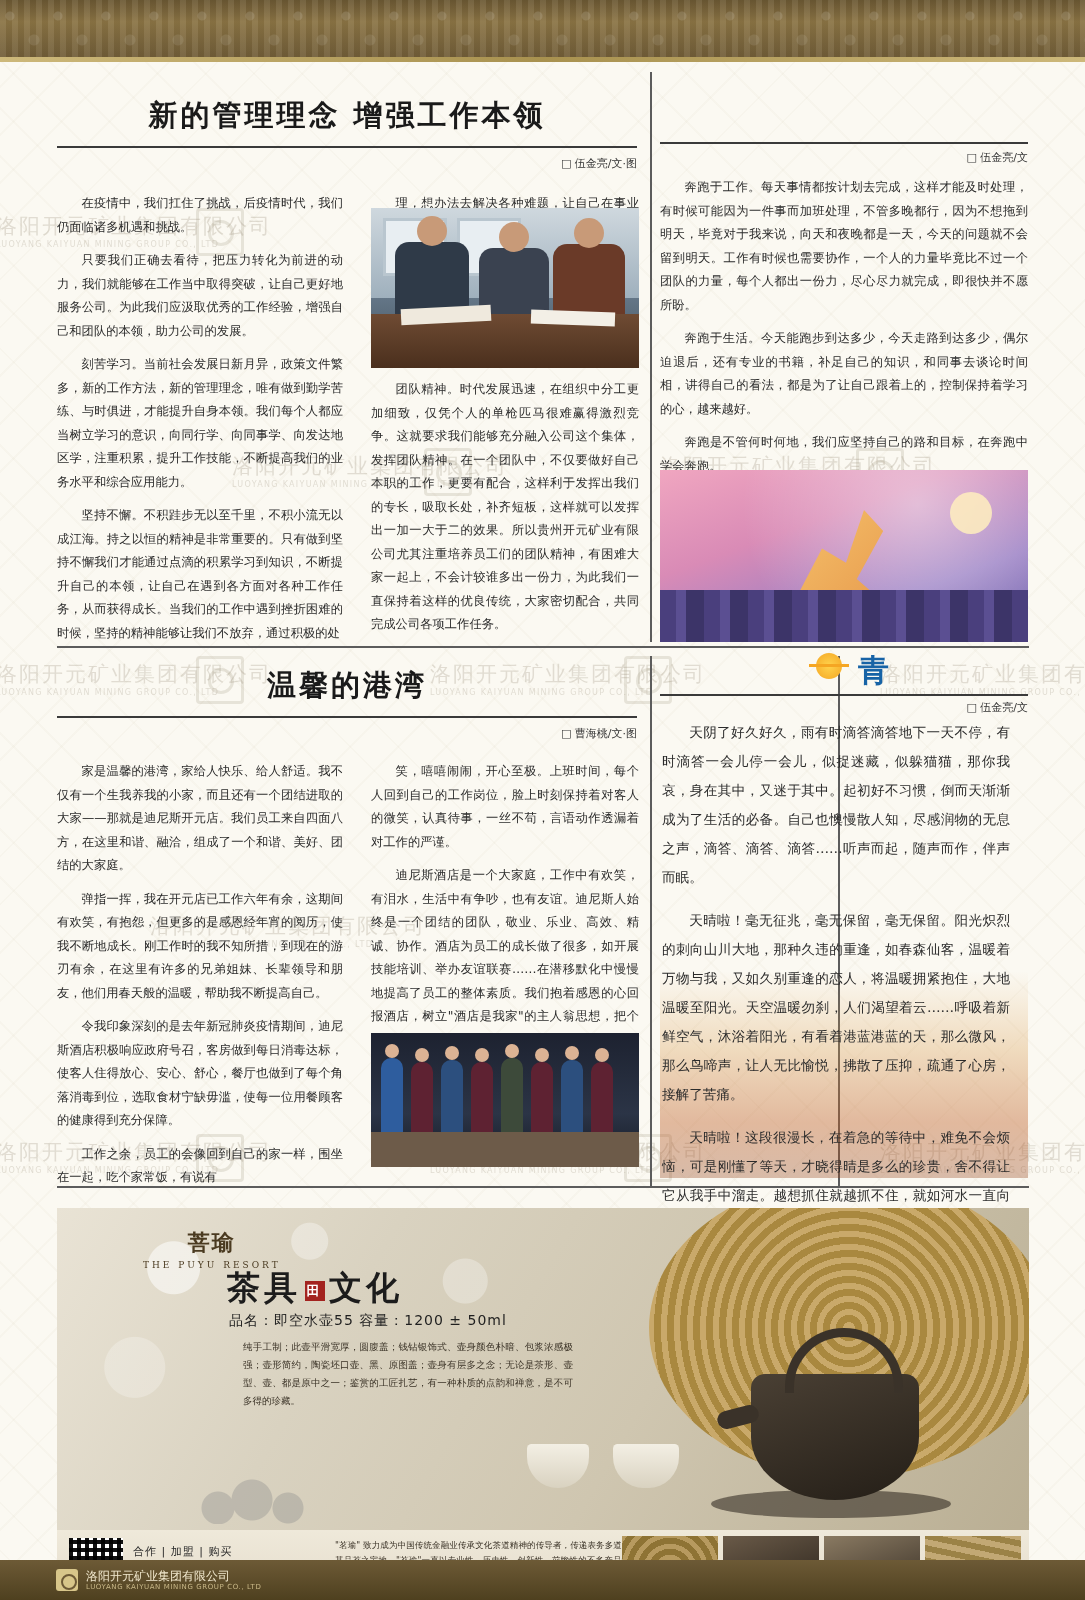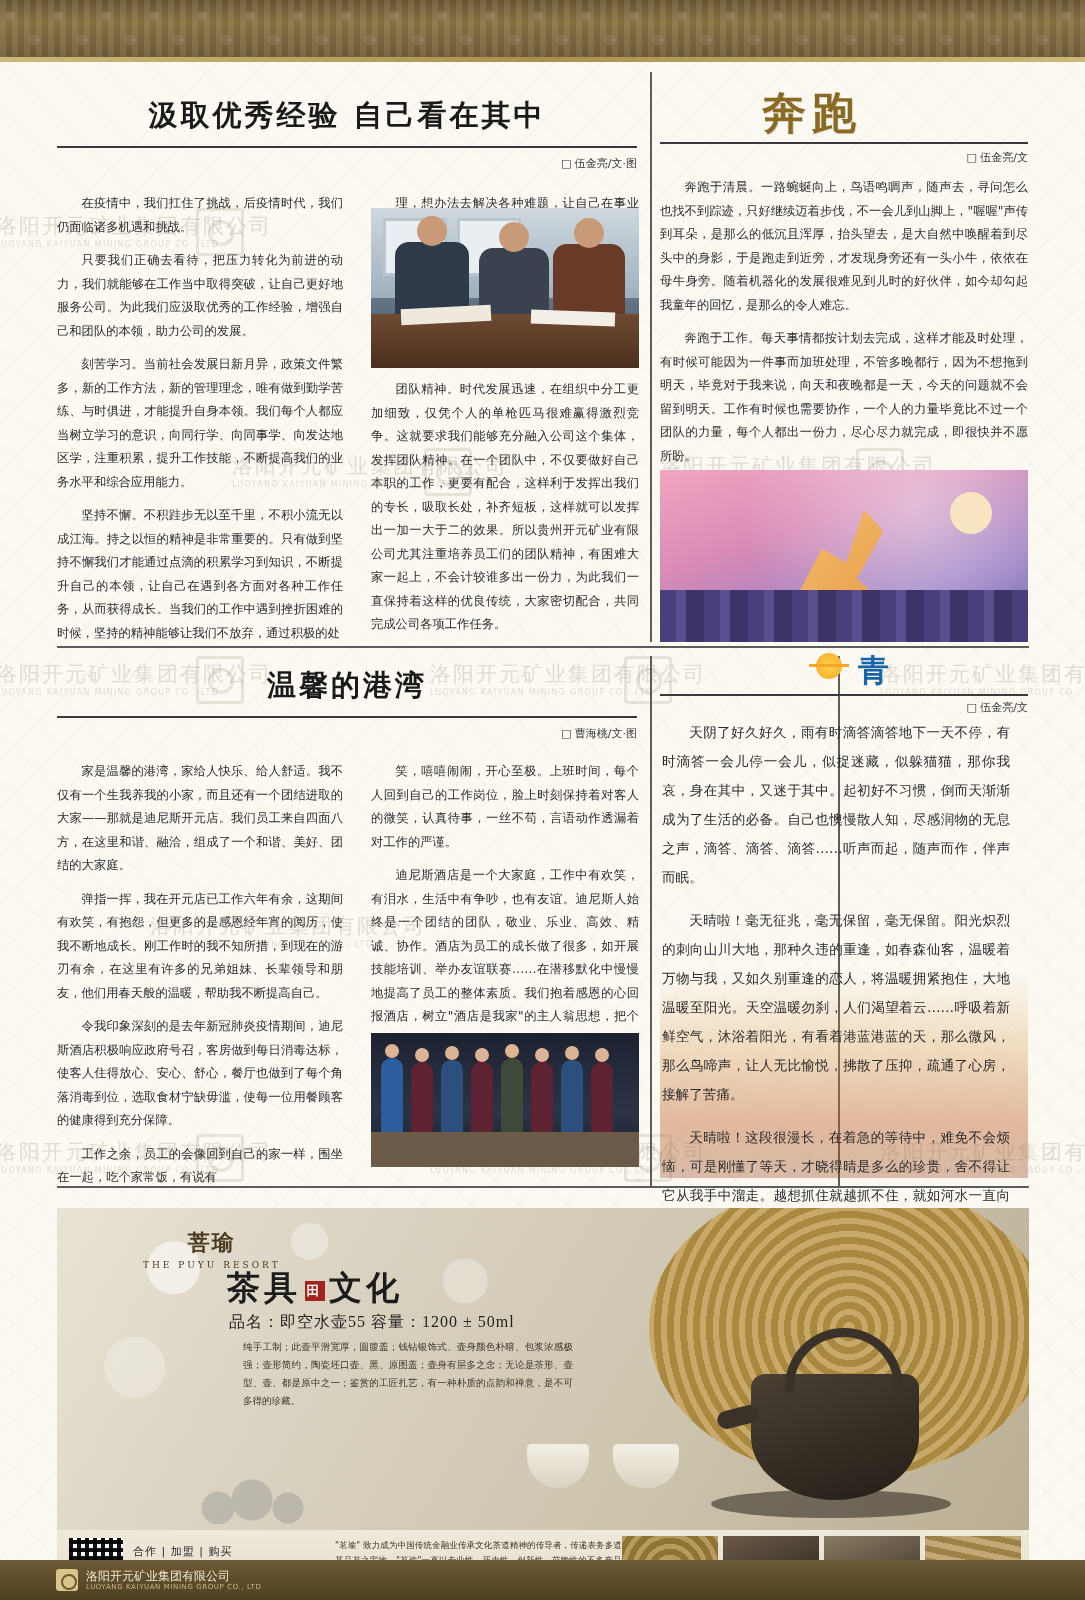--- a/index.html
+++ b/index.html
@@ -170,21 +170,21 @@
   .ad .tray{position:absolute;right:78px;bottom:22px;width:240px;height:28px;border-radius:50%;background:rgba(40,33,25,.55);}
   .ad .cup{position:absolute;bottom:52px;width:62px;height:44px;border-radius:6px 6px 40px 40px;background:linear-gradient(180deg,#f3efe4,#d9d2c0);}
   .cup1{left:470px;}
   .cup2{left:560px;}
   .cup3{left:556px;bottom:100px;width:46px;height:30px;}
   .ad-logo{position:absolute;left:86px;top:20px;color:#4a3a20;font-family:"DejaVu Serif",serif;text-align:center;}
   .ad-logo .cn{font-size:22px;letter-spacing:2px;font-weight:bold;}
   .ad-logo .en{font-size:9px;letter-spacing:3px;margin-top:2px;}
   .ad-title{position:absolute;left:170px;top:58px;font-family:"DejaVu Serif",serif;font-size:33px;font-weight:bold;color:#1c1c1c;letter-spacing:4px;}
   .ad-title .sq{display:inline-block;width:20px;height:20px;background:#a3231f;color:#fff;font-size:13px;line-height:20px;text-align:center;vertical-align:4px;margin:0 4px;}
-  .ad-spec{position:absolute;left:172px;top:104px;font-size:16px;color:#1f1f1f;letter-spacing:1px;font-family:Liberation Serif, serif;}
+  .ad-spec{position:absolute;left:172px;top:104px;font-size:14px;color:#1f1f1f;letter-spacing:1px;}
   .ad-desc{position:absolute;left:186px;top:130px;width:330px;font-size:9.5px;line-height:18px;color:#3a3226;text-align:justify;}
   .ad-foot{
     position:absolute; left:57px; top:1530px; width:972px; height:70px;
     background:linear-gradient(180deg,#efe9da,#e4dccb);
   }
   .qr{position:absolute;left:12px;top:8px;width:54px;height:54px;
      background:repeating-linear-gradient(0deg,#111 0 4px,#fff 4px 8px),repeating-linear-gradient(90deg,#111 0 4px,rgba(255,255,255,0) 4px 8px);
      background-blend-mode:multiply;}
   .foot-links{position:absolute;left:76px;top:14px;font-size:11px;color:#2a2a2a;letter-spacing:1px;}
   .foot-sub{position:absolute;left:76px;top:34px;font-size:10px;color:#3a3a3a;}
@@ -254,21 +254,21 @@
   <div class="wmlogo" style="left:196px;top:1134px;"></div>
   <div class="wmlogo" style="left:624px;top:1134px;"></div>
 
   <div class="vdiv" style="left:650px; top:72px; height:570px;"></div>
   <div class="vdiv" style="left:650px; top:656px; height:530px;"></div>
   <div class="vdiv" style="left:838px; top:656px; height:530px;"></div>
   <div class="hdiv" style="left:57px; top:646px; width:972px;"></div>
   <div class="hdiv" style="left:57px; top:1186px; width:972px;"></div>
 
   <div class="art" style="left:57px; top:96px; width:580px;">
-    <div class="headline" style="text-align:center;">汲取优秀经验  自己看在其中</div>
+    <div class="headline" style="text-align:center;">新的管理理念  增强工作本领</div>
     <div class="rule" style="margin-top:10px;width:580px;"></div>
     <div class="byline" style="margin-top:8px;">□ 伍金亮/文·图</div>
   </div>
 
   <div class="col-text" style="position:absolute;left:57px;top:192px;width:286px;">
     <p>在疫情中，我们扛住了挑战，后疫情时代，我们仍面临诸多机遇和挑战。</p>
     <p>只要我们正确去看待，把压力转化为前进的动力，我们就能够在工作当中取得突破，让自己更好地服务公司。为此我们应汲取优秀的工作经验，增强自己和团队的本领，助力公司的发展。</p>
     <p>刻苦学习。当前社会发展日新月异，政策文件繁多，新的工作方法，新的管理理念，唯有做到勤学苦练、与时俱进，才能提升自身本领。我们每个人都应当树立学习的意识，向同行学、向同事学、向发达地区学，注重积累，提升工作技能，不断提高我们的业务水平和综合应用能力。</p>
     <p>坚持不懈。不积跬步无以至千里，不积小流无以成江海。持之以恒的精神是非常重要的。只有做到坚持不懈我们才能通过点滴的积累学习到知识，不断提升自己的本领，让自己在遇到各方面对各种工作任务，从而获得成长。当我们的工作中遇到挫折困难的时候，坚持的精神能够让我们不放弃，通过积极的处</p>
   </div>
@@ -292,26 +292,24 @@
         <div class="head"></div>
       </div>
     <div class="book"></div>
     <div class="book2"></div>
   </div>
 
   <div class="col-text" style="position:absolute;left:371px;top:378px;width:268px;">
     <p>团队精神。时代发展迅速，在组织中分工更加细致，仅凭个人的单枪匹马很难赢得激烈竞争。这就要求我们能够充分融入公司这个集体，发挥团队精神。在一个团队中，不仅要做好自己本职的工作，更要有配合，这样利于发挥出我们的专长，吸取长处，补齐短板，这样就可以发挥出一加一大于二的效果。所以贵州开元矿业有限公司尤其注重培养员工们的团队精神，有困难大家一起上，不会计较谁多出一份力，为此我们一直保持着这样的优良传统，大家密切配合，共同完成公司各项工作任务。</p>
   </div>
 
-  <div class="benpao">奔跑</div>
   <div class="rule" style="position:absolute;left:660px;top:142px;width:368px;"></div>
   <div class="byline" style="position:absolute;left:660px;top:150px;width:368px;">□ 伍金亮/文</div>
 
   <div class="col-text" style="position:absolute;left:660px;top:176px;width:368px;">
-    <p>奔跑于清晨。一路蜿蜒向上，鸟语鸣啁声，随声去，寻问怎么也找不到踪迹，只好继续迈着步伐，不一会儿到山脚上，"喔喔"声传到耳朵，是那么的低沉且浑厚，抬头望去，是大自然中唤醒着到尽头中的身影，于是跑走到近旁，才发现身旁还有一头小牛，依依在母牛身旁。随着机器化的发展很难见到儿时的好伙伴，如今却勾起我童年的回忆，是那么的令人难忘。</p>
     <p>奔跑于工作。每天事情都按计划去完成，这样才能及时处理，有时候可能因为一件事而加班处理，不管多晚都行，因为不想拖到明天，毕竟对于我来说，向天和夜晚都是一天，今天的问题就不会留到明天。工作有时候也需要协作，一个人的力量毕竟比不过一个团队的力量，每个人都出一份力，尽心尽力就完成，即很快并不愿所盼。</p>
     <p>奔跑于生活。今天能跑步到达多少，今天走路到达多少，偶尔迫退后，还有专业的书籍，补足自己的知识，和同事去谈论时间相，讲得自己的看法，都是为了让自己跟着上的，控制保持着学习的心，越来越好。</p>
     <p>奔跑是不管何时何地，我们应坚持自己的路和目标，在奔跑中学会奔跑。</p>
   </div>
 
   <div class="runbox">
     <div class="sky"></div>
     <div class="sun"></div>
     <div class="runner"></div>
     <div class="city"></div>

